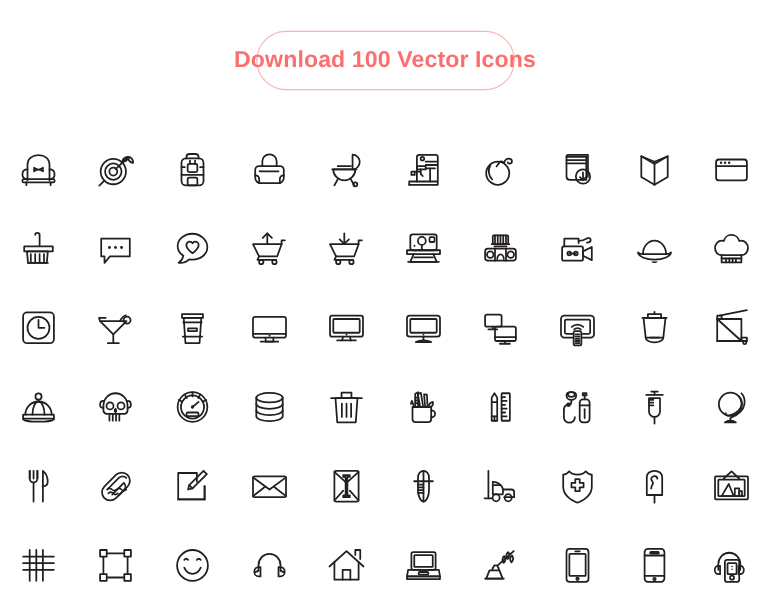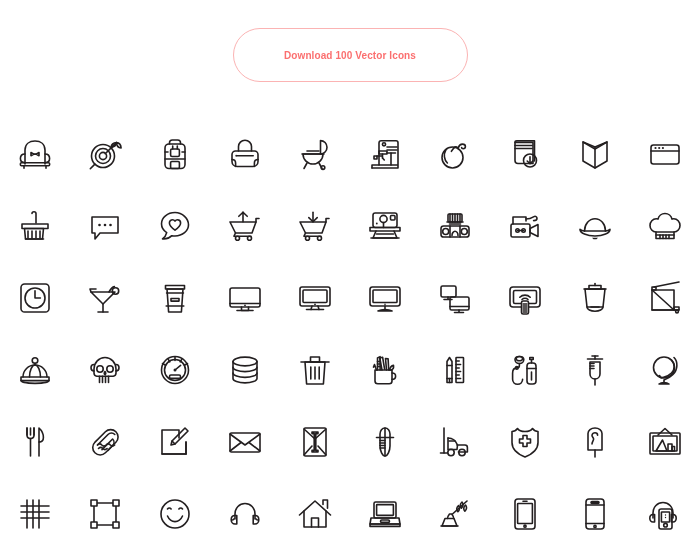--- a/index.html
+++ b/index.html
@@ -32,21 +32,21 @@
     justify-content: center;
     width: 235px;
     height: 54px;
     border: 1.6px solid #fbb3b3;
     border-radius: 27px;
     background: #ffffff;
     cursor: pointer;
     user-select: none;
   }
   .cta-label {
-    font-size: 10px;
+    font-size: 21px;
     font-weight: bold;
     letter-spacing: 0.1px;
     color: #fb6f6f;
     white-space: nowrap;
   }
 
   
   .icon-grid {
     position: absolute;
     top: 118px;

